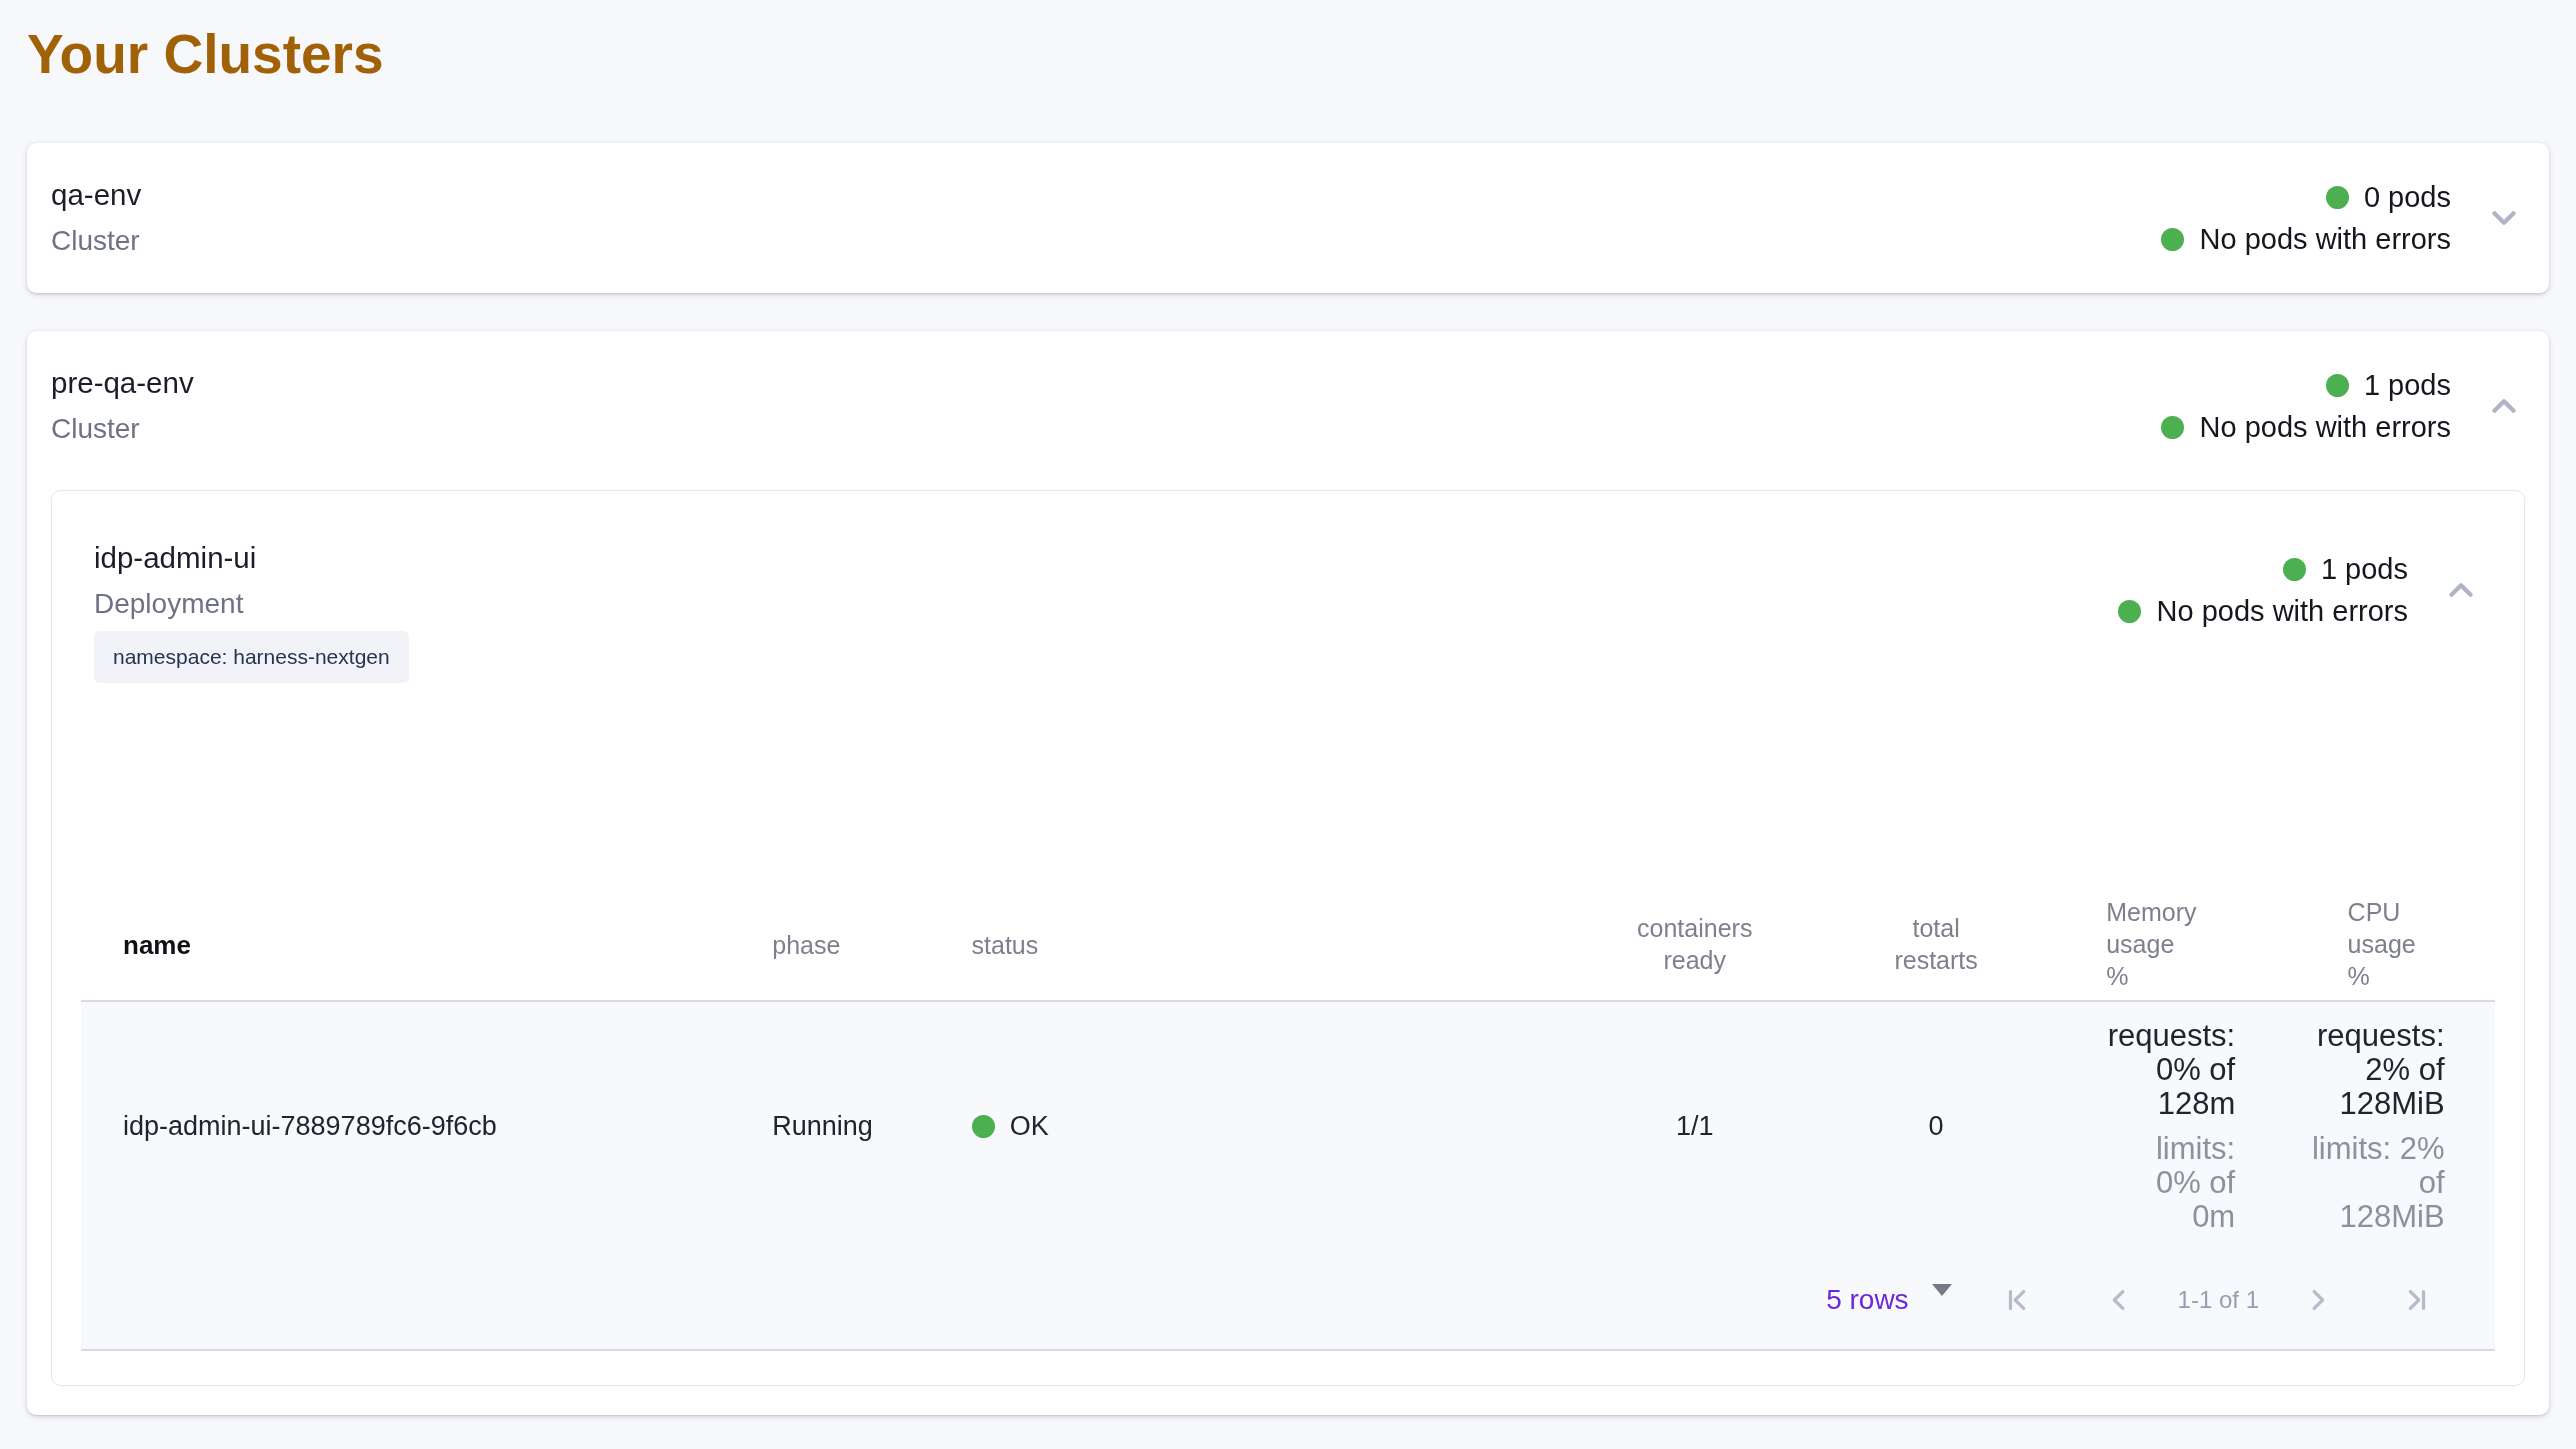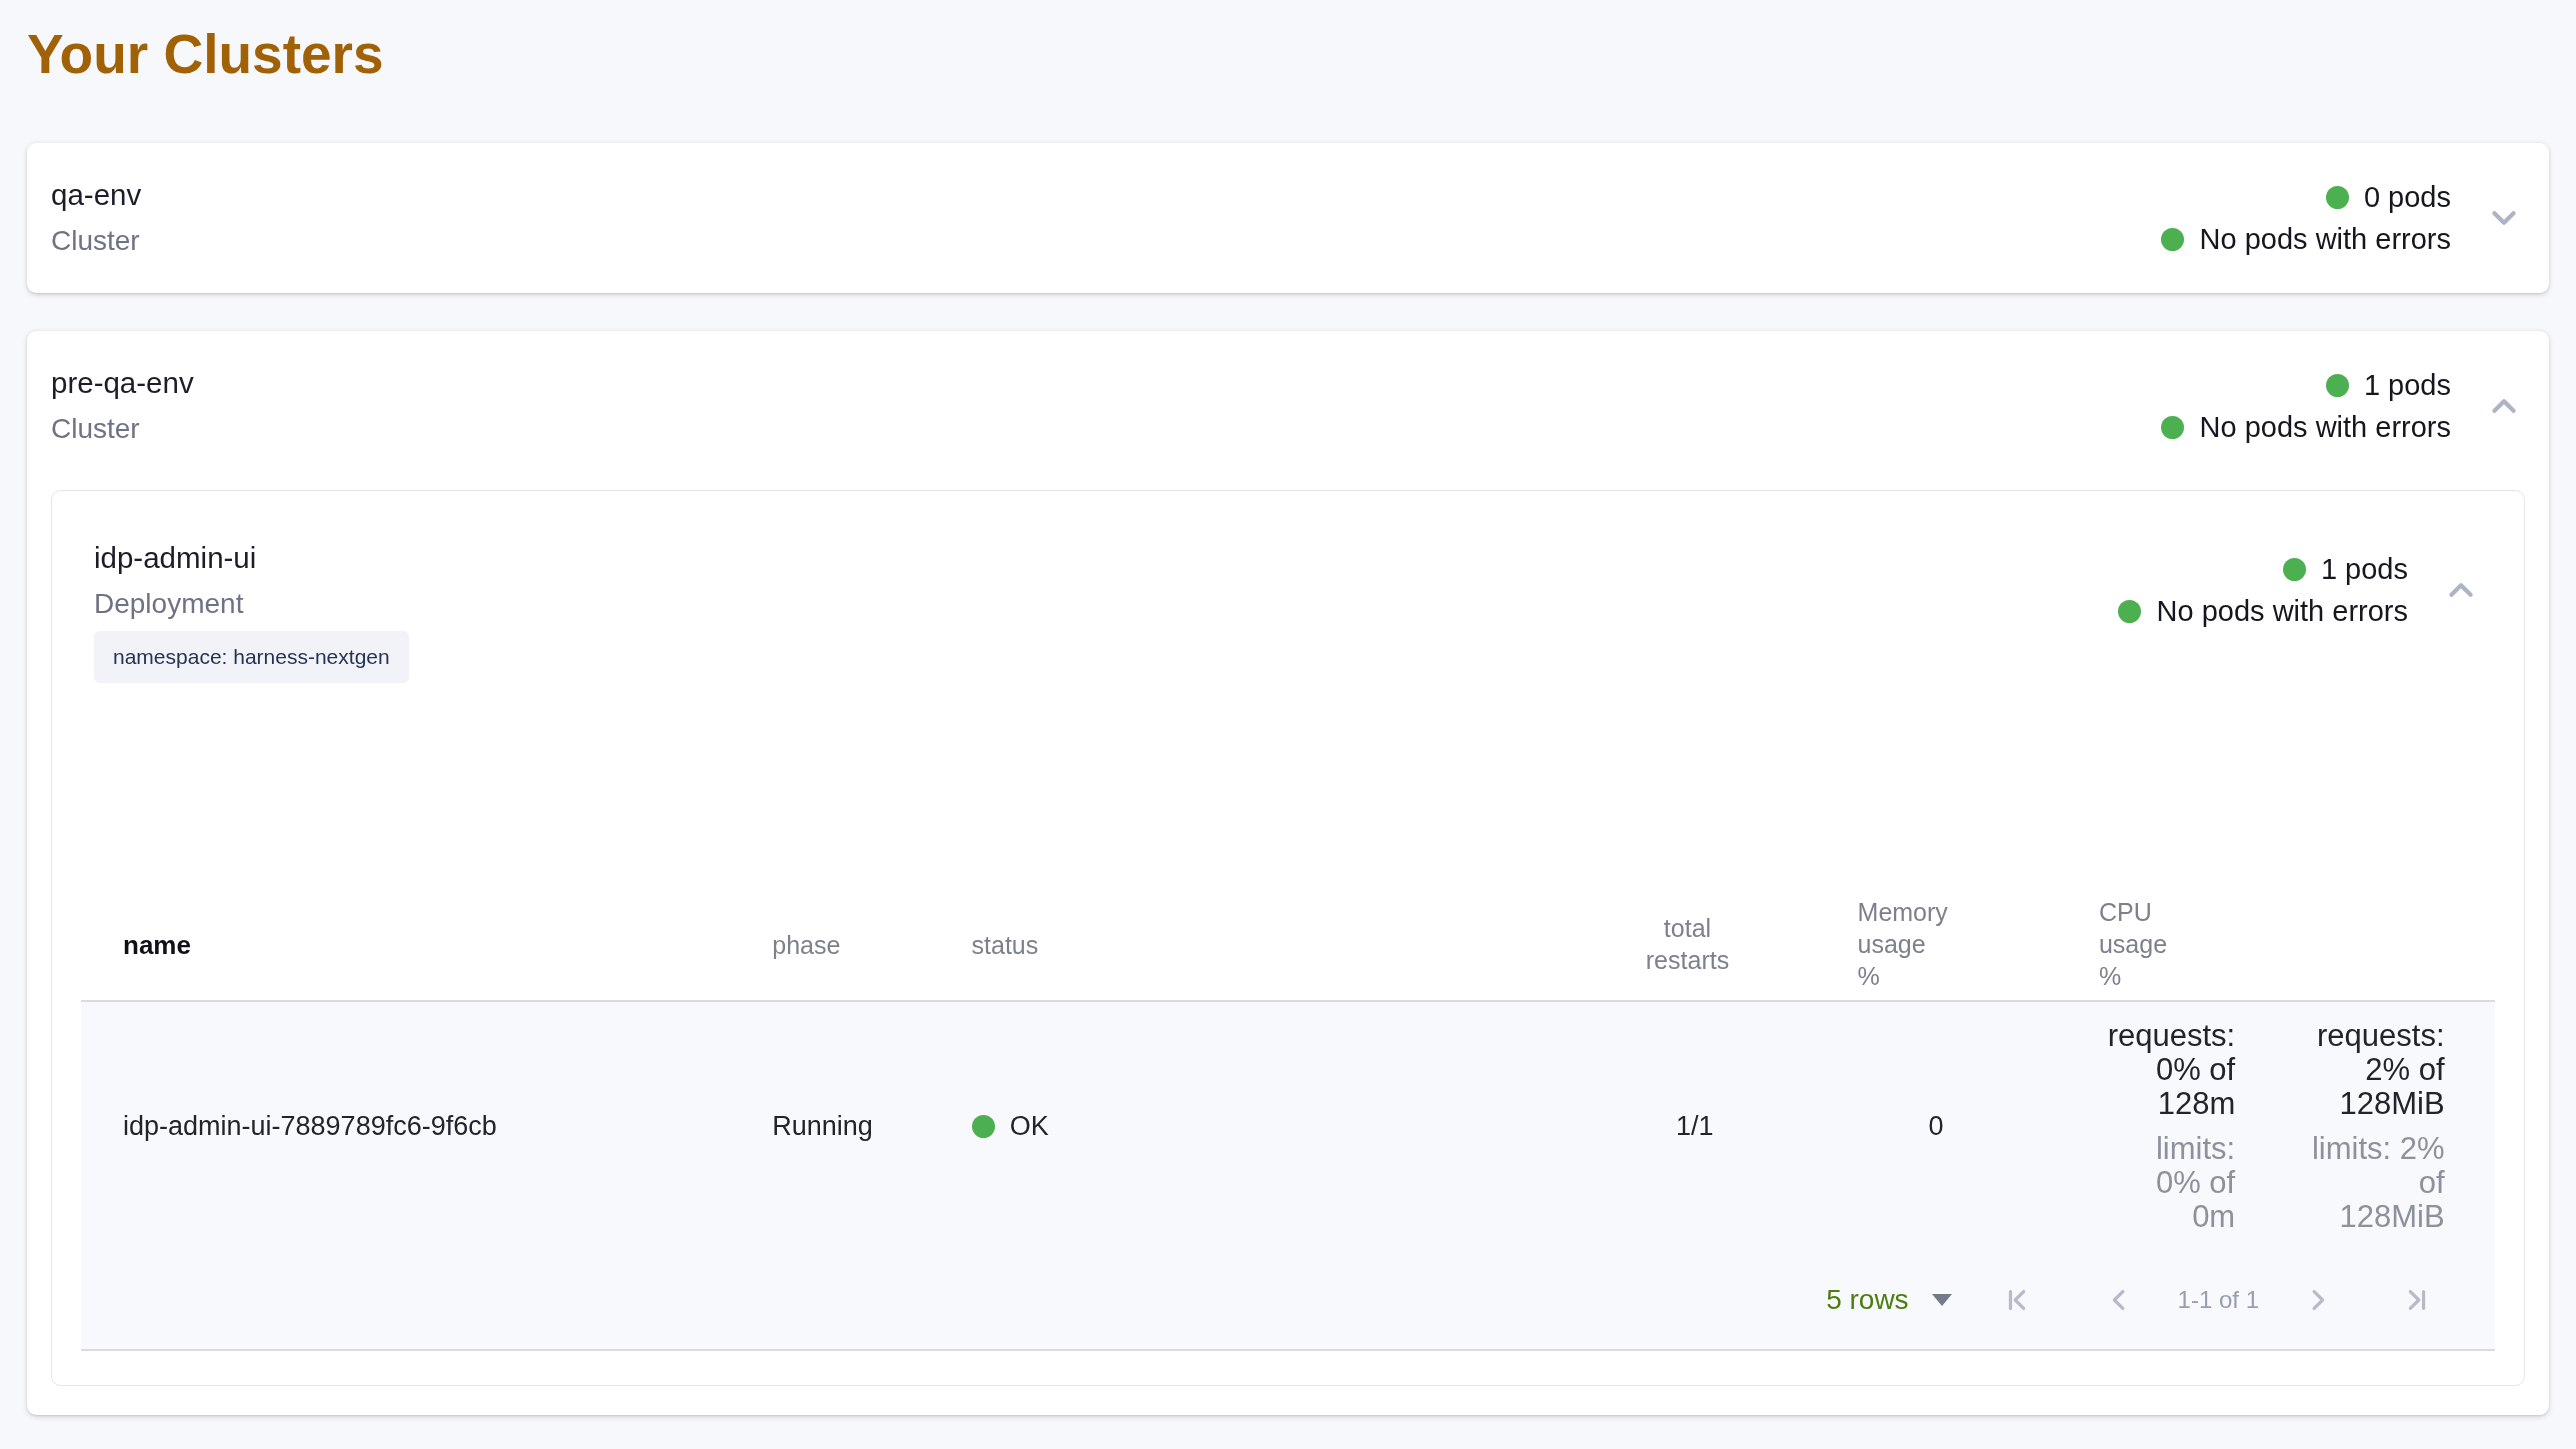--- a/index.html
+++ b/index.html
@@ -63,21 +63,21 @@
   .t-divider { height: 1.9px; background: #d8dbe2; }
   .t-body { background: #f7f9fc; }
   .t-row { display: flex; align-items: center; height: 250px; font-size: 27px; color: #22242c; }
   .status-cell { display: flex; align-items: center; }
   .usage-block { font-size: 31px; line-height: 34px; text-align: right; }
   .cpu-w { max-width: 129px; }
   .mem-w { max-width: 138px; }
   .usage-sub { color: #8d919c; margin-top: 11.4px; }
 
   .t-footer { display: flex; align-items: center; justify-content: flex-end; height: 97px; padding-right: 63px; }
-  .rows-select { display: flex; align-items: center; font-size: 28px; color: #4d7c0f; cursor: pointer; }
+  .rows-select { display: flex; font-size: 28px; color: #6d28d9; cursor: pointer; }
   .caret-down {
     width: 0; height: 0; margin-left: 23px;
     border-left: 10.5px solid transparent; border-right: 10.5px solid transparent;
     border-top: 12.4px solid #757a87;
   }
   .pg-btn { display: flex; align-items: center; justify-content: center; background: none; border: none; padding: 0; cursor: pointer; }
   .pg-first { margin-left: 50px; }
   .pg-prev  { margin-left: 70px; }
   .pg-range { font-size: 24px; color: #989db0; margin: 0 42px; }
   .pg-last  { margin-left: 67px; }
@@ -167,20 +167,23 @@
     <div class="pods-table">
       <div class="t-header">
         <div class="t-col col-name th th-name">
           <span class="th-wrap">name</span>
         </div>
         <div class="t-col col-phase th">
           <span class="th-wrap">phase</span>
         </div>
         <div class="t-col col-status th">
           <span class="th-wrap">status</span>
+        </div>
+        <div class="t-col col-containers th">
+          <span class="th-wrap w-containers">containers ready</span>
         </div>
         <div class="t-col col-restarts th">
           <span class="th-wrap w-restarts">total restarts</span>
         </div>
         <div class="t-col col-memory th">
           <span class="th-wrap w-memory">Memory usage %</span>
         </div>
         <div class="t-col col-cpu th">
           <span class="th-wrap w-cpu">CPU usage %</span>
         </div>

